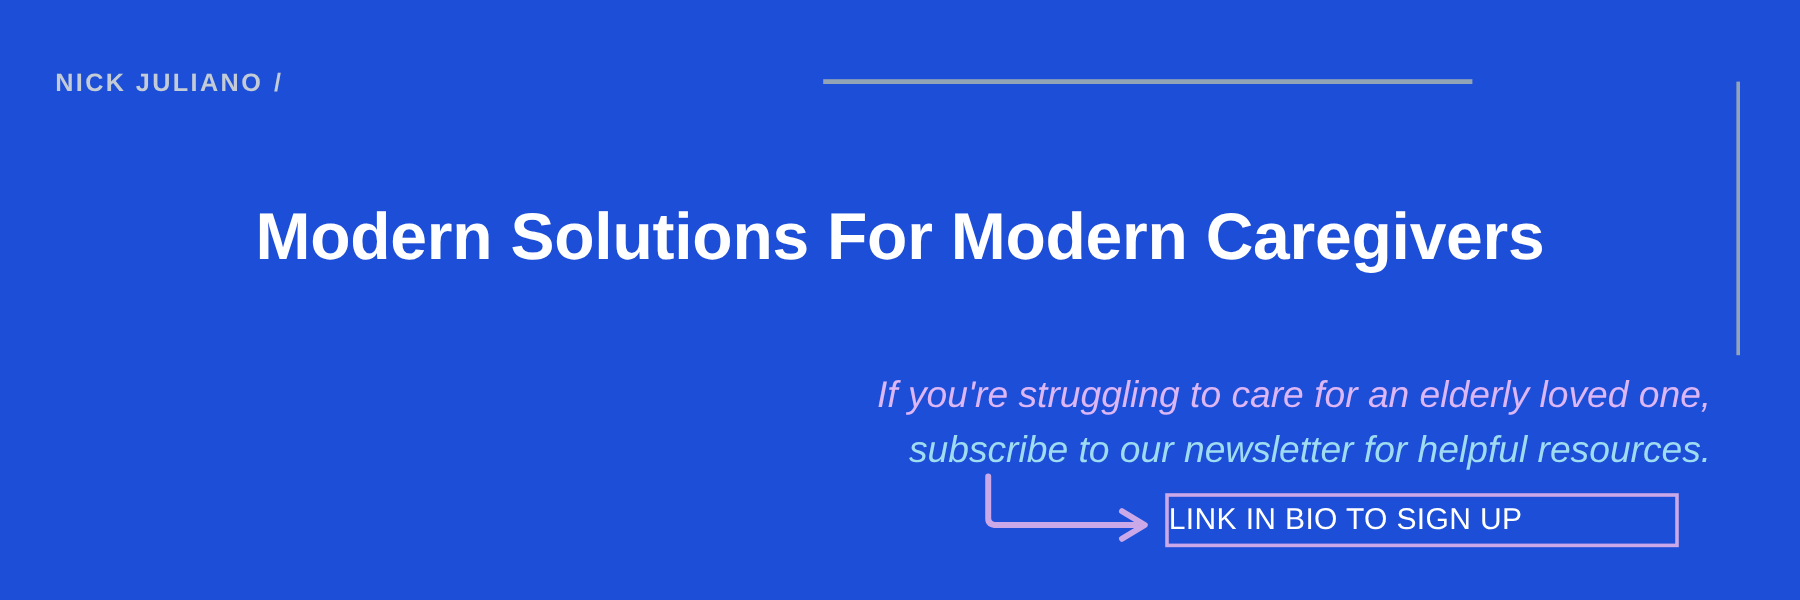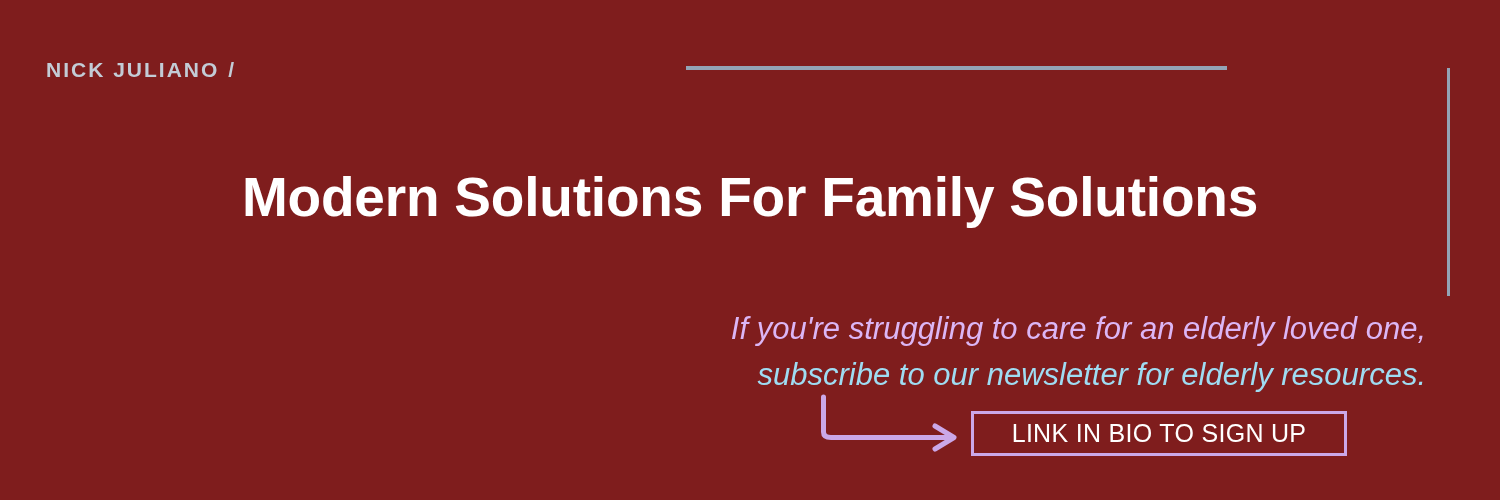--- a/index.html
+++ b/index.html
@@ -7,21 +7,21 @@
     padding: 0;
   }
   body {
     background: #081a2e;
     font-family: "Liberation Sans", sans-serif;
   }
   #banner {
     position: relative;
     width: 1500px;
     height: 500px;
-    background: #7f1d1d;
+    background: #1d4ed8;
     overflow: hidden;
   }
 
   
   #brand-row {
     position: absolute;
     left: 46px;
     top: 54px;
     width: 1200px;
     height: 30px;
@@ -99,28 +99,28 @@
     top: 388px;
     width: 170px;
     height: 72px;
   }
 
   
   #cta-button {
     position: absolute;
     left: 971px;
     top: 411px;
-    width: 376px;
+    width: 428px;
     height: 45px;
     border: 3px solid #cba8e8;
     background: transparent;
     box-sizing: border-box;
     display: flex;
     align-items: center;
-    justify-content: center;
+    justify-content: flex-start;
     cursor: pointer;
   }
   #cta-label {
     color: #ffffff;
     font-size: 25px;
     font-weight: normal;
     letter-spacing: 0.3px;
     white-space: nowrap;
     line-height: 1;
   }
@@ -132,25 +132,25 @@
 
   <div id="brand-row">
     <span class="brand-text">NICK JULIANO</span>
     <span class="brand-sep">/</span>
   </div>
 
   <div id="brand-rule"></div>
 
   <div id="right-rule"></div>
 
-  <div id="headline">Modern Solutions For Family Solutions</div>
+  <div id="headline">Modern Solutions For Modern Caregivers</div>
 
   <div id="subtitle">
     <span class="sub-line-1">If you're struggling to care for an elderly loved one,</span>
-    <span class="sub-line-2">subscribe to our newsletter for elderly resources.</span>
+    <span class="sub-line-2">subscribe to our newsletter for helpful resources.</span>
   </div>
 
   <svg id="arrow" viewBox="0 0 170 72" xmlns="http://www.w3.org/2000/svg">
     <path d="M17.5 9 L17.5 44 Q17.5 49.5 25 49.5 L144 49.5" fill="none" stroke="#cba8e8" stroke-width="5" stroke-linecap="round" stroke-linejoin="round"></path>
     <path d="M129 38 L148 49.5 L129 61" fill="none" stroke="#cba8e8" stroke-width="5" stroke-linecap="round" stroke-linejoin="round"></path>
   </svg>
 
   <div id="cta-button">
     <span id="cta-label">LINK IN BIO TO SIGN UP</span>
   </div>

